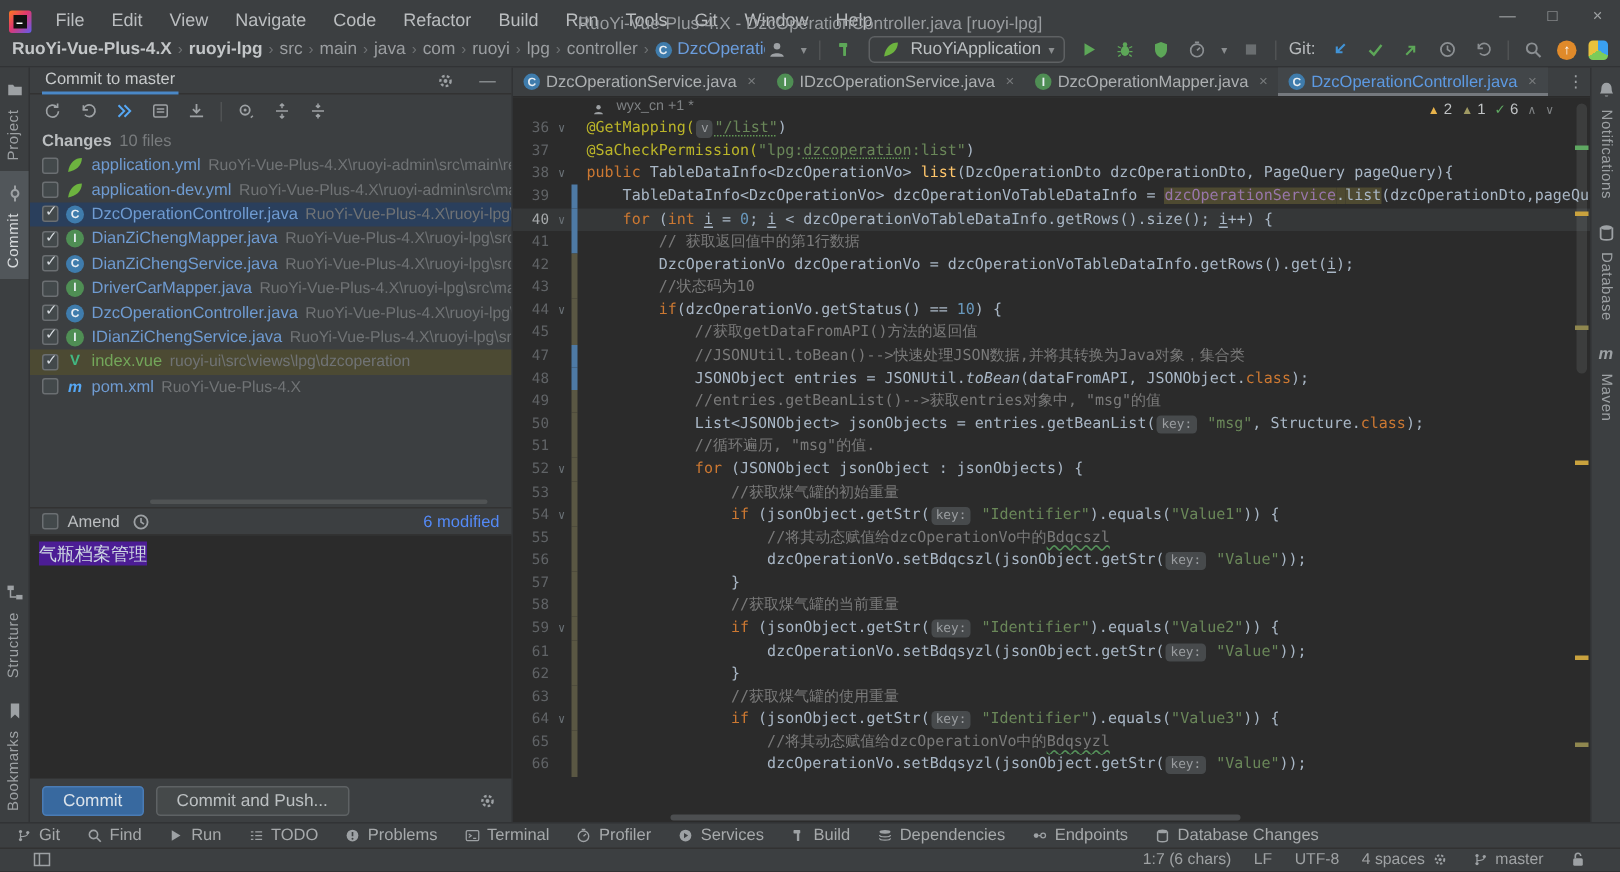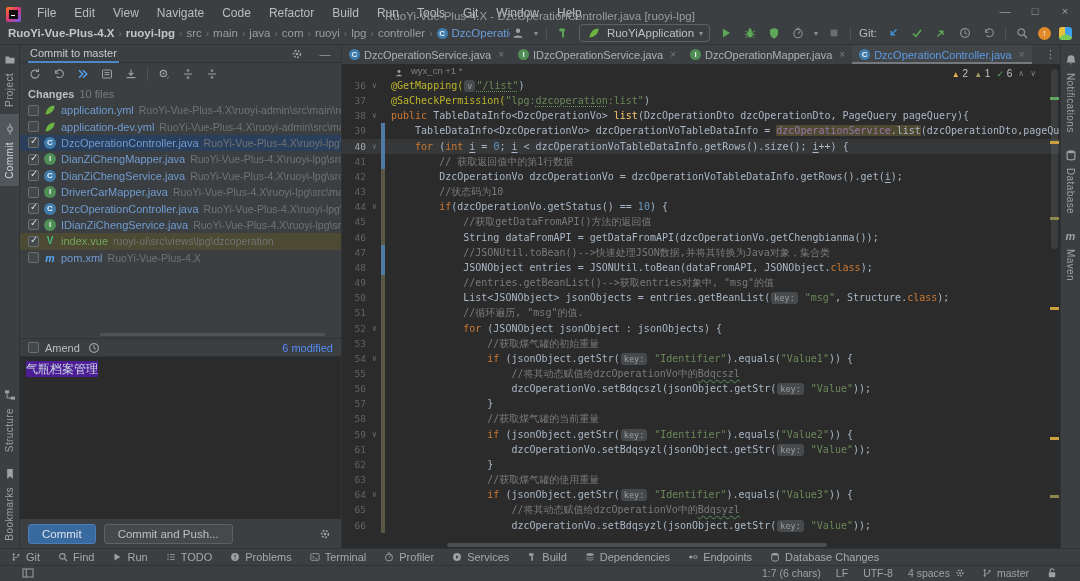--- a/index.html
+++ b/index.html
@@ -99,21 +99,21 @@
   .fold{width:13px;flex:none;color:#697075;text-align:center;font-size:8px;line-height:15px}
   .strip{width:4px;flex:none;margin-right:6px}
   .strip.b{background:#4e7aa5}.strip.o{background:#5a5743}
   .ct{white-space:pre;flex:none}
   .seg-p{color:#a9b7c6}.seg-k{color:#cc7832}.seg-ann{color:#bbb529}
   .seg-s{color:#6a8759}
   .seg-su{color:#6a8759;text-decoration:underline dotted #629755 1px;text-underline-offset:2px}
   .seg-n{color:#6897bb}.seg-c{color:#7a7a7a}
   .seg-cu{color:#7a7a7a;text-decoration:underline wavy #549159 1px;text-underline-offset:2px}
   .seg-f{color:#9876aa}.seg-m{color:#ffc66b}
-  .seg-it{color:#a9b7c6;}
+  .seg-it{color:#a9b7c6;font-style:italic}
   .seg-vi{color:#a9b7c6;text-decoration:underline;text-underline-offset:2px}
   .seg-il{background:#474a4c;color:#9a9da0;border-radius:3px;padding:0 3px;font-size:8.5px;margin:1px 1px 0 1px;align-self:center;line-height:12px;display:inline-block}
   .seg-h{background:#4e4a31}
   .vsb{position:absolute;right:2px;top:24px;width:7px;height:180px;background:rgba(170,175,180,.14);border-radius:4px;z-index:2}
   .hsb{position:absolute;left:105px;bottom:1px;width:380px;height:4px;background:#55585a;border-radius:2px;opacity:.8;z-index:2}
   .mark{position:absolute;right:1px;width:9px;height:3px;z-index:2}
   
   .bbar{height:17px;background:#3c3f41;border-top:1px solid #313335;display:flex;align-items:center;gap:17px;padding:0 10px;flex:none}
   .bitem{display:flex;align-items:center;gap:4px;font-size:11px;color:#a6a9ab;white-space:nowrap}
   .bitem .ic{width:12px;height:12px}.bitem .ic svg{width:10px;height:10px}
@@ -568,26 +568,20 @@
             <span class="strip o"></span>
             <span class="ct"><span class="seg-k">        if</span><span class="seg-p">(dzcOperationVo.getStatus() == </span><span class="seg-n">10</span><span class="seg-p">) {</span></span>
           </div>
           <div class="cl">
             <span class="ln">45</span>
             <span class="fold"></span>
             <span class="strip o"></span>
             <span class="ct"><span class="seg-c">            //获取getDataFromAPI()方法的返回值</span></span>
           </div>
           <div class="cl">
-            <span class="ln">46</span>
-            <span class="fold"></span>
-            <span class="strip o"></span>
-            <span class="ct"><span class="seg-p">            String dataFromAPI = getDataFromAPI(dzcOperationVo.getChengbianma());</span></span>
-          </div>
-          <div class="cl">
             <span class="ln">47</span>
             <span class="fold"></span>
             <span class="strip b"></span>
             <span class="ct"><span class="seg-c">            //JSONUtil.toBean()--&gt;快速处理JSON数据,并将其转换为Java对象，集合类</span></span>
           </div>
           <div class="cl">
             <span class="ln">48</span>
             <span class="fold"></span>
             <span class="strip b"></span>
             <span class="ct"><span class="seg-p">            JSONObject entries = JSONUtil.</span><span class="seg-it">toBean</span><span class="seg-p">(dataFromAPI, JSONObject.</span><span class="seg-k">class</span><span class="seg-p">);</span></span>

